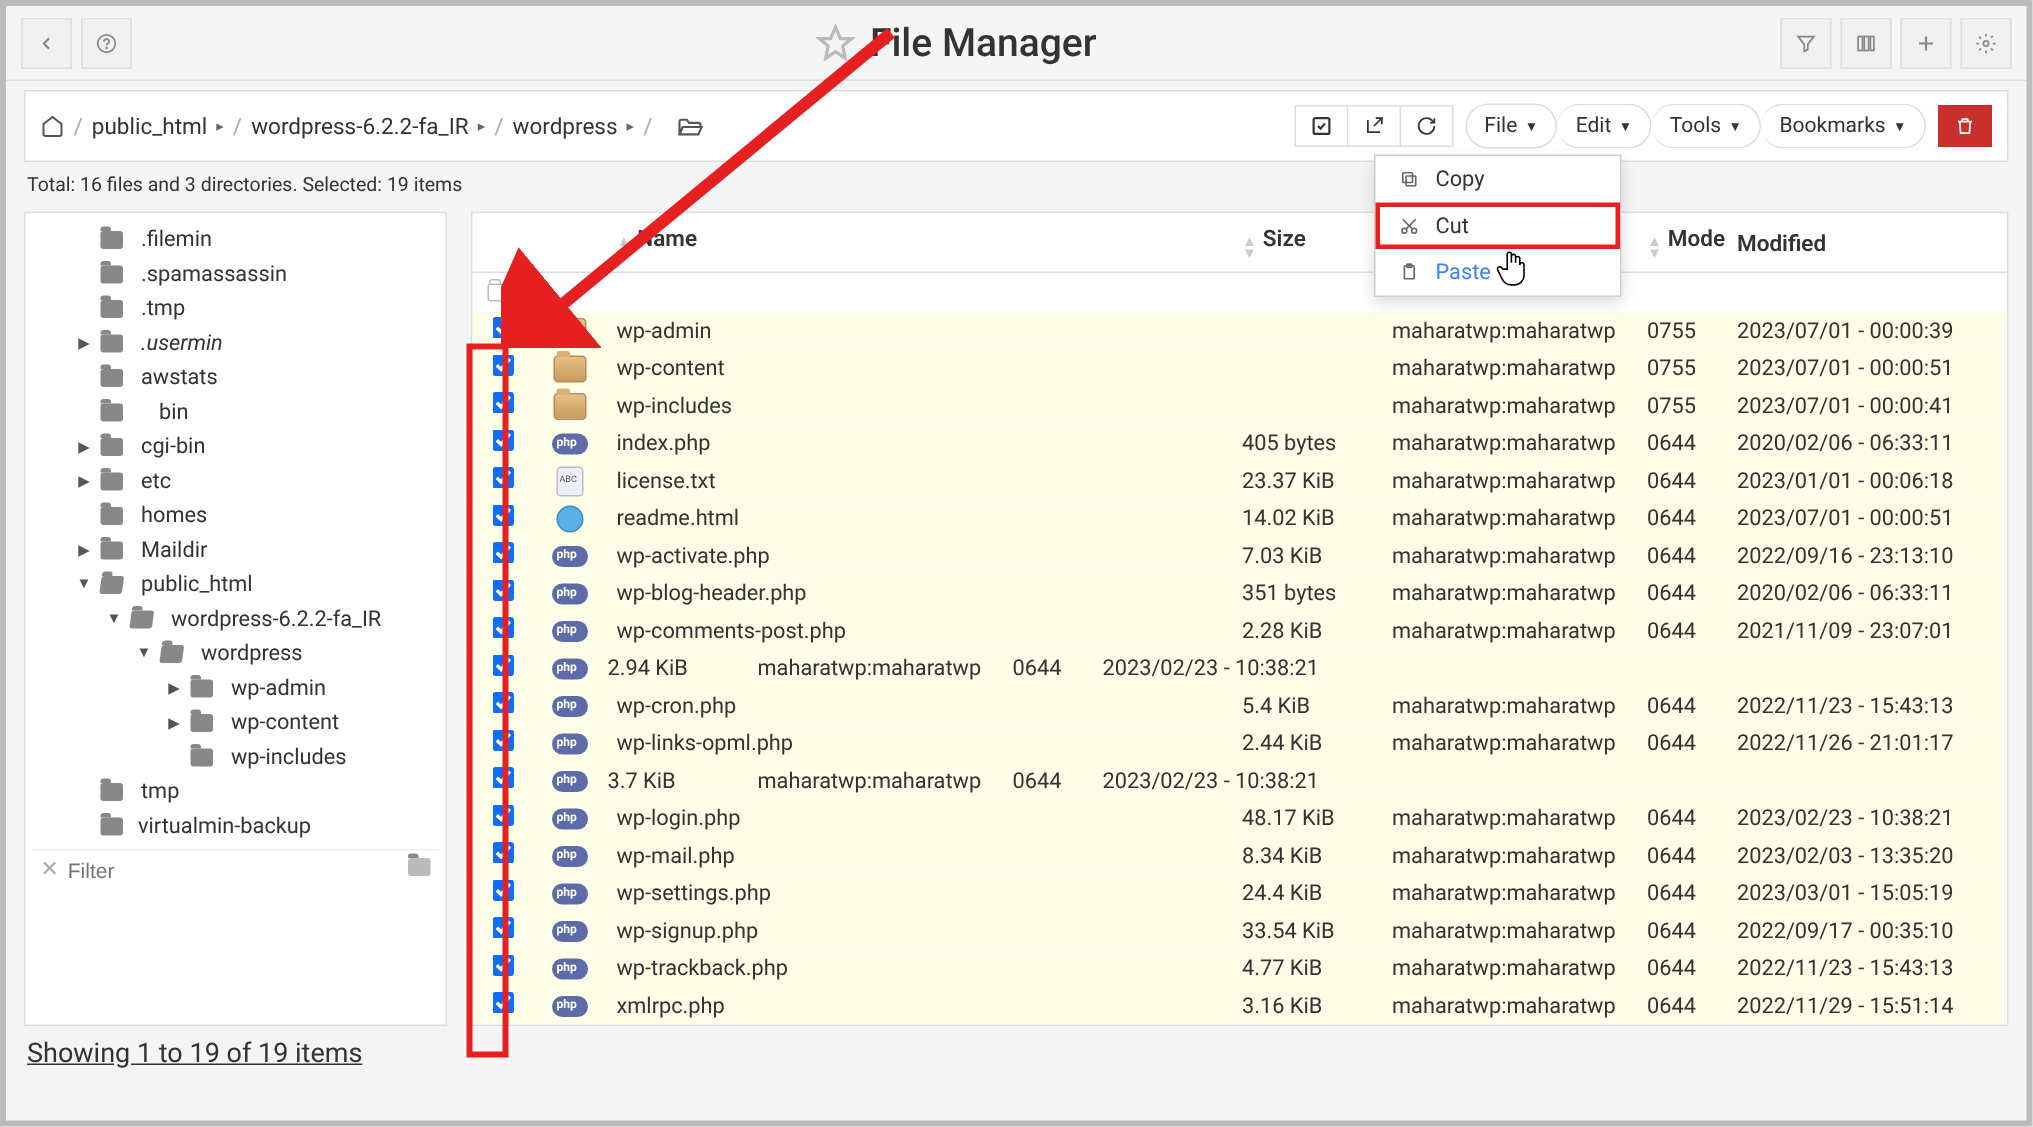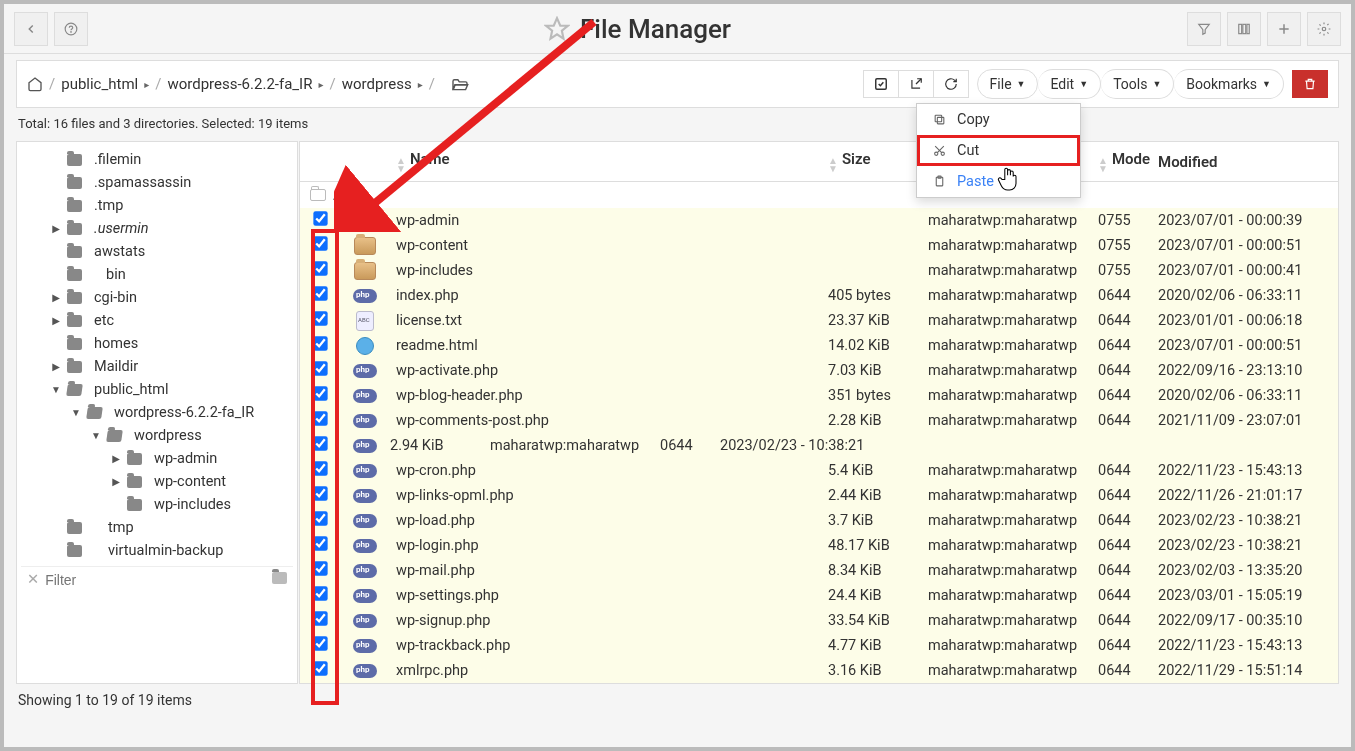--- a/index.html
+++ b/index.html
@@ -17,21 +17,21 @@
 .crumb { color:#333; cursor:pointer; display:flex; align-items:center; gap:4px;}
 .crumb-sep { color:#aaa; }
 .caret { font-size:10px; color:#666; margin-left:2px;}
 .toolbar-spacer { flex:1; }
 .btn-group { display:flex; }
 .btn { border:1px solid #ddd; background:#fff; padding:6px 10px; font-size:14px; cursor:pointer; display:flex; align-items:center; gap:5px; }
 .btn + .btn { border-left:none; }
 .btn-danger { background:#c9302c; color:#fff; border-color:#c9302c; }
 .btn-menu { padding:6px 12px;border-radius:15px; }
 .status-line { padding:8px 14px 4px 14px; font-size:13px; color:#333; }
-.main-area { display:flex; margin:6px 12px 0 12px; gap:1px; }
+.main-area { display:flex; margin:6px 12px 0 12px; gap:16px; }
 .tree-panel { width:282px; border:1px solid #ddd; background:#fff; padding:6px 4px; font-size:14.5px; overflow-y:auto; }
 .tree-item { display:flex; align-items:center; gap:6px; padding:3px 4px; cursor:pointer; white-space:nowrap;}
 .tree-indent-1 { padding-left: 30px; }
 .tree-indent-2 { padding-left: 50px; }
 .tree-indent-3 { padding-left: 70px; }
 .tree-indent-4 { padding-left: 90px; }
 .tree-caret { width:10px; display:inline-block; text-align:center; font-size:10px; color:#555;}
 
 .fld { width:15px; height:12px; background:#888; border-radius:2px; position:relative; display:inline-block;}
 .fld::before { content:""; position:absolute; top:-3px; left:0; width:7px; height:3px; background:#888; border-radius:2px 2px 0 0;}
@@ -65,21 +65,21 @@
 .parent-row .pfld::before{content:"";position:absolute;top:-4px;left:0;width:6px;height:3px;border:1px solid #bbb;border-bottom:none;border-radius:2px 2px 0 0;}
 
 .red-box1 { position:absolute; border:4px solid #e62020; pointer-events:none; }
 .arrow-svg { position:absolute; pointer-events:none; }
 
 .dropdown { position:absolute; background:#fff; border:1px solid #ccc; box-shadow:0 4px 10px rgba(0,0,0,0.15); z-index:50; min-width:165px;}
 .dropdown-item { display:flex; align-items:center; gap:10px; padding:7px 14px; font-size:14.5px; cursor:pointer;}
 .dropdown-item .dicon { width:16px; color:#666; display:flex; justify-content:center;}
 .dd-highlight { outline:3px solid #e62020; outline-offset:-3px;}
 .cursor-img { position:absolute; width:24px; height:28px; z-index:60;}
-.shown { padding: 8px 14px 0 14px; font-size:14px;}
+.shown { padding: 8px 14px 0 14px; font-size:18px;text-decoration:underline;}
 </style>
 </head>
 <body>
 
 <div class="frame">
 
   <div class="topbar">
     <div class="topbar-left">
       <div class="sqbtn">
         <svg width="14" height="14" viewBox="0 0 24 24" fill="none" stroke="currentColor" stroke-width="2.5">
@@ -319,26 +319,26 @@
             <span style="margin-left: 6px;">wp-content</span>
           </div>
           <div class="tree-item tree-indent-4">
             <span class="tree-caret">&nbsp;</span>
             <span class="fld"></span>
             <span style="margin-left: 6px;">wp-includes</span>
           </div>
           <div class="tree-item tree-indent-1">
             <span class="tree-caret">&nbsp;</span>
             <span class="fld"></span>
-            <span style="margin-left: 20px;">tmp</span>
-          </div>
-          <div class="tree-item tree-indent-1">
-            <span class="tree-caret">&nbsp;</span>
-            <span class="fld"></span>
-            <span style="margin-left: 20px;">virtualmin-backup</span>
+            <span style="margin-left: 6px;">tmp</span>
+          </div>
+          <div class="tree-item tree-indent-1">
+            <span class="tree-caret">&nbsp;</span>
+            <span class="fld"></span>
+            <span style="margin-left: 4px;">virtualmin-backup</span>
           </div>
         </div>
       <div class="filter-row">
         <span style="color:#aaa;">✕</span>
         <input class="filter-input" placeholder="Filter" style="">
         <span><span class="fld" style="background:#bbb;"></span></span>
       </div>
     </div>
 
     <div class="file-panel">
@@ -468,21 +468,20 @@
             <div class="col-icon" style="text-align: center;"><span class="file-ico ico-php"></span></div>
             <div class="col-name">wp-links-opml.php</div>
             <div class="col-size">2.44 KiB</div>
             <div class="col-owner">maharatwp:maharatwp</div>
             <div class="col-mode">0644</div>
             <div class="col-modified">2022/11/26 - 21:01:17</div>
           </div>
           <div class="file-row sel">
             <div class="col-check"><input type="checkbox" checked="" style=""></div>
             <div class="col-icon" style="text-align: center;"><span class="file-ico ico-php"></span></div>
-            <div class="col-name">wp-load.php</div>
             <div class="col-size">3.7 KiB</div>
             <div class="col-owner">maharatwp:maharatwp</div>
             <div class="col-mode">0644</div>
             <div class="col-modified">2023/02/23 - 10:38:21</div>
           </div>
           <div class="file-row sel">
             <div class="col-check"><input type="checkbox" checked="" style=""></div>
             <div class="col-icon" style="text-align: center;"><span class="file-ico ico-php"></span></div>
             <div class="col-name">wp-login.php</div>
             <div class="col-size">48.17 KiB</div>

